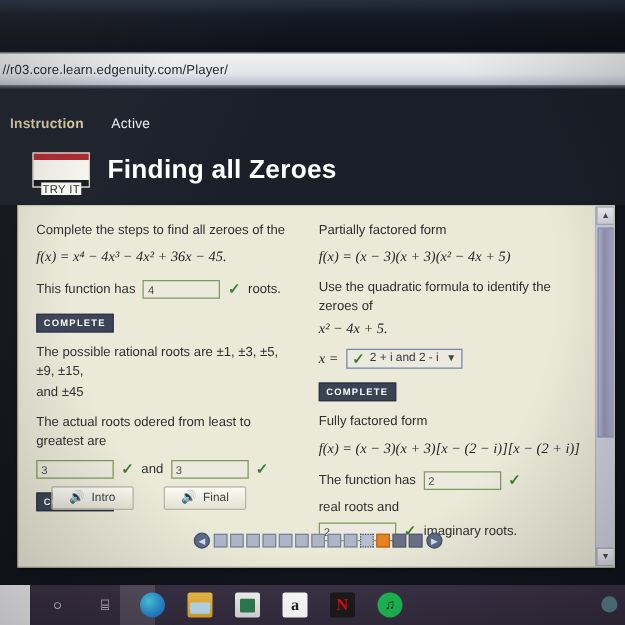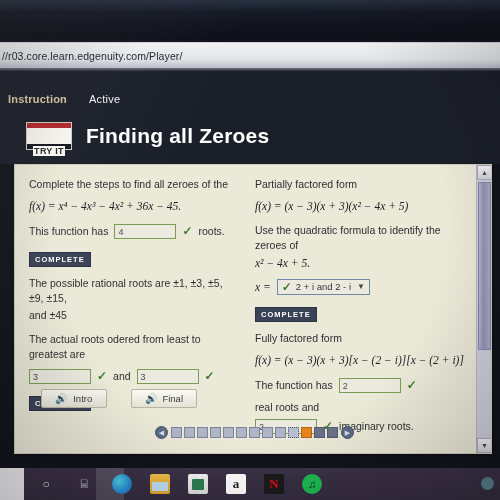--- a/index.html
+++ b/index.html
@@ -70,21 +70,21 @@
     display:flex; align-items:center; justify-content:center;
     position:relative;
   }
   .tryit-badge .bar-top{
     position:absolute; left:0; top:0; width:100%; height:5px; background:#b0262c;
   }
   .tryit-badge .bar-bot{
     position:absolute; left:0; bottom:0; width:100%; height:5px; background:#14171f;
   }
   .tryit-badge .txt {
-    font-size:9px; font-weight:bold; color:#2a2d35; letter-spacing:.3px;
+    font-size:9px; font-weight:normal; color:#2a2d35; letter-spacing:.3px;
     background:#f7f5ef; padding:0 1px; z-index:2;margin-top:30px;
   }
   .page-title {
     color:#ffffff; font-size:21px; font-weight:bold; letter-spacing:.2px;
   }
 
   
   .card {
     position:absolute; left:14px; top:164px; width:478px; height:290px;
     background:#ebe9d8;

